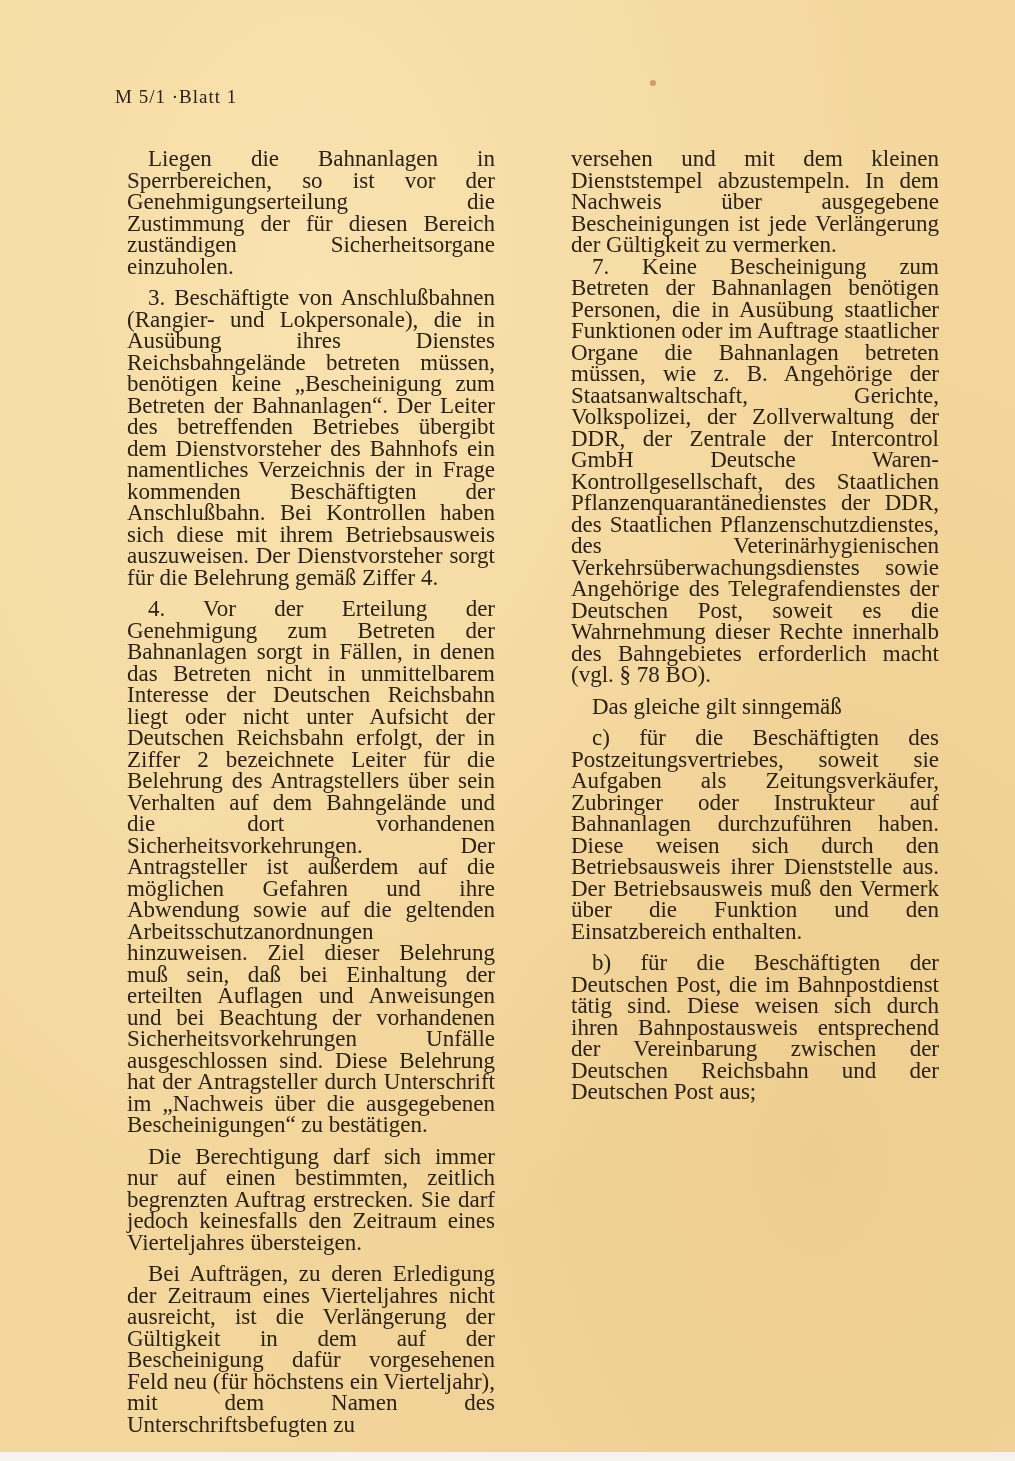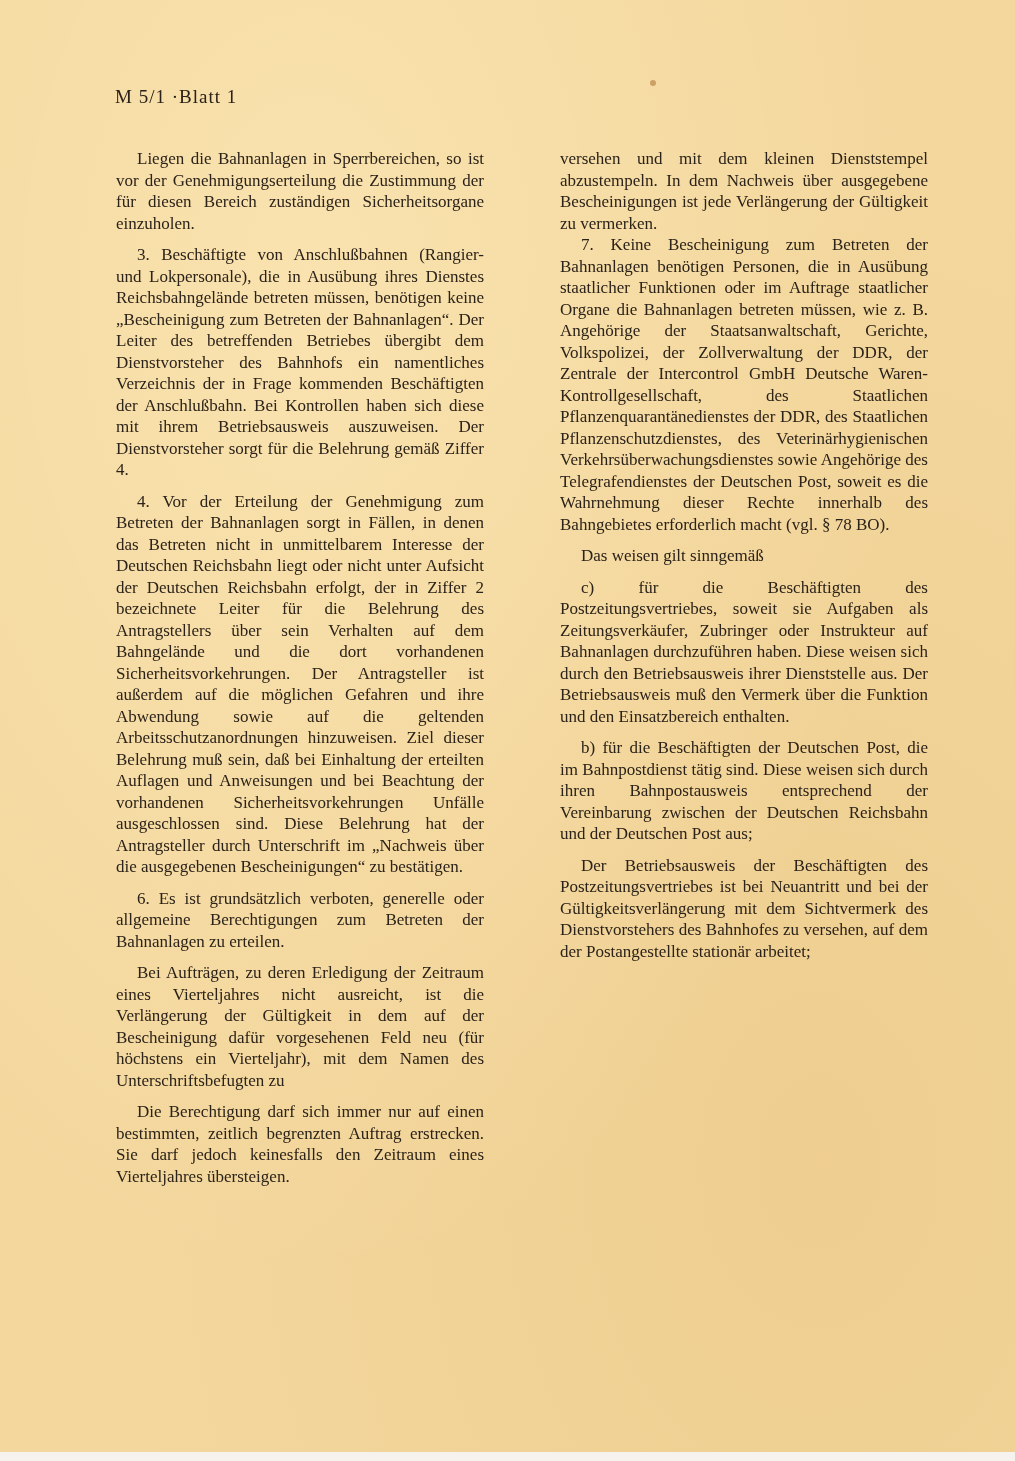--- a/index.html
+++ b/index.html
@@ -21,22 +21,22 @@
     background: #f6f3ee;
   }
   .header {
     position: absolute; left: 115px; top: 86px;
     font-family: "Liberation Serif", "DejaVu Serif", serif;
     font-size: 19px; color: #2a2118; letter-spacing: 1px;
   }
   .col {
     position: absolute; top: 148px; width: 368px;
     font-family: "Liberation Serif", "DejaVu Serif", serif;
-    font-size: 17px; line-height: 21.5px; color: #2b2219;
-    text-align: justify; hyphens: manual;
+    font-size: 23px; line-height: 21.5px; color: #2b2219;
+    text-align: justify; hyphens: manual; margin-left: 11px;
   }
   .col.left { left: 116px; }
   .col.right { left: 560px; }
   .col p { margin: 0 0 10px 0; text-indent: 21px; }
   .col p.noindent { text-indent: 0; }
   .spot {
     position: absolute; left: 650px; top: 80px; width: 6px; height: 6px;
     border-radius: 50%; background: #b9884a; opacity: 0.7;
   }
 </style>
@@ -45,27 +45,25 @@
 
 <div class="page">
   <div class="spot"></div>
 
   <div class="header">M 5/1 ·Blatt 1</div>
 
   <div class="col left">
     <p>Liegen die Bahnanlagen in Sperrbereichen, so ist vor der Genehmigungserteilung die Zustimmung der für diesen Bereich zuständigen Sicherheitsorgane einzuholen.</p>
     <p>3. Beschäftigte von Anschlußbahnen (Rangier- und Lokpersonale), die in Ausübung ihres Dienstes Reichsbahngelände betreten müssen, benötigen keine „Bescheinigung zum Betreten der Bahnanlagen“. Der Leiter des betreffenden Betriebes übergibt dem Dienstvorsteher des Bahnhofs ein namentliches Verzeichnis der in Frage kommenden Beschäftigten der Anschlußbahn. Bei Kontrollen haben sich diese mit ihrem Betriebsausweis auszuweisen. Der Dienstvorsteher sorgt für die Belehrung gemäß Ziffer 4.</p>
     <p>4. Vor der Erteilung der Genehmigung zum Betreten der Bahnanlagen sorgt in Fällen, in denen das Betreten nicht in unmittelbarem Interesse der Deutschen Reichsbahn liegt oder nicht unter Aufsicht der Deutschen Reichsbahn erfolgt, der in Ziffer 2 bezeichnete Leiter für die Belehrung des Antragstellers über sein Verhalten auf dem Bahngelände und die dort vorhandenen Sicherheitsvorkehrungen. Der Antragsteller ist außerdem auf die möglichen Gefahren und ihre Abwendung sowie auf die geltenden Arbeitsschutzanordnungen hinzuweisen. Ziel dieser Belehrung muß sein, daß bei Einhaltung der erteilten Auflagen und Anweisungen und bei Beachtung der vorhandenen Sicherheitsvorkehrungen Unfälle ausgeschlossen sind. Diese Belehrung hat der Antragsteller durch Unterschrift im „Nachweis über die ausgegebenen Bescheinigungen“ zu bestätigen.</p>
-    <p>6. Es ist grundsätzlich verboten, generelle oder allgemeine Berechtigungen zum Betreten der Bahnanlagen zu erteilen.</p>
+    <p>Die Berechtigung darf sich immer nur auf einen bestimmten, zeitlich begrenzten Auftrag erstrecken. Sie darf jedoch keinesfalls den Zeitraum eines Vierteljahres übersteigen.</p>
     <p>Bei Aufträgen, zu deren Erledigung der Zeitraum eines Vierteljahres nicht ausreicht, ist die Verlängerung der Gültigkeit in dem auf der Bescheinigung dafür vorgesehenen Feld neu (für höchstens ein Vierteljahr), mit dem Namen des Unterschriftsbefugten zu</p>
-    <p>Die Berechtigung darf sich immer nur auf einen bestimmten, zeitlich begrenzten Auftrag erstrecken. Sie darf jedoch keinesfalls den Zeitraum eines Vierteljahres übersteigen.</p>
   </div>
 
   <div class="col right">
     <p class="noindent" style="margin-bottom:0">versehen und mit dem kleinen Dienststempel abzustempeln. In dem Nachweis über ausgegebene Bescheinigungen ist jede Verlängerung der Gültigkeit zu vermerken.</p>
     <p>7. Keine Bescheinigung zum Betreten der Bahnanlagen benötigen Personen, die in Ausübung staatlicher Funktionen oder im Auftrage staatlicher Organe die Bahnanlagen betreten müssen, wie z. B. Angehörige der Staatsanwaltschaft, Gerichte, Volkspolizei, der Zollverwaltung der DDR, der Zentrale der Intercontrol GmbH Deutsche Waren-Kontrollgesellschaft, des Staatlichen Pflanzenquarantänedienstes der DDR, des Staatlichen Pflanzenschutzdienstes, des Veterinärhygienischen Verkehrsüberwachungsdienstes sowie Angehörige des Telegrafendienstes der Deutschen Post, soweit es die Wahrnehmung dieser Rechte innerhalb des Bahngebietes erforderlich macht (vgl. § 78 BO).</p>
-    <p>Das weisen gilt sinngemäß</p>
+    <p>Das gleiche gilt sinngemäß</p>
     <p>c) für die Beschäftigten des Postzeitungsvertriebes, soweit sie Aufgaben als Zeitungsverkäufer, Zubringer oder Instrukteur auf Bahnanlagen durchzuführen haben. Diese weisen sich durch den Betriebsausweis ihrer Dienststelle aus. Der Betriebsausweis muß den Vermerk über die Funktion und den Einsatzbereich enthalten.</p>
     <p>b) für die Beschäftigten der Deutschen Post, die im Bahnpostdienst tätig sind. Diese weisen sich durch ihren Bahnpostausweis entsprechend der Vereinbarung zwischen der Deutschen Reichsbahn und der Deutschen Post aus;</p>
-    <p>Der Betriebsausweis der Beschäftigten des Postzeitungsvertriebes ist bei Neuantritt und bei der Gültigkeitsverlängerung mit dem Sichtvermerk des Dienstvorstehers des Bahnhofes zu versehen, auf dem der Postangestellte stationär arbeitet;</p>
   </div>
 </div>
 <div class="bottom-edge"></div>
 
 </body></html>

